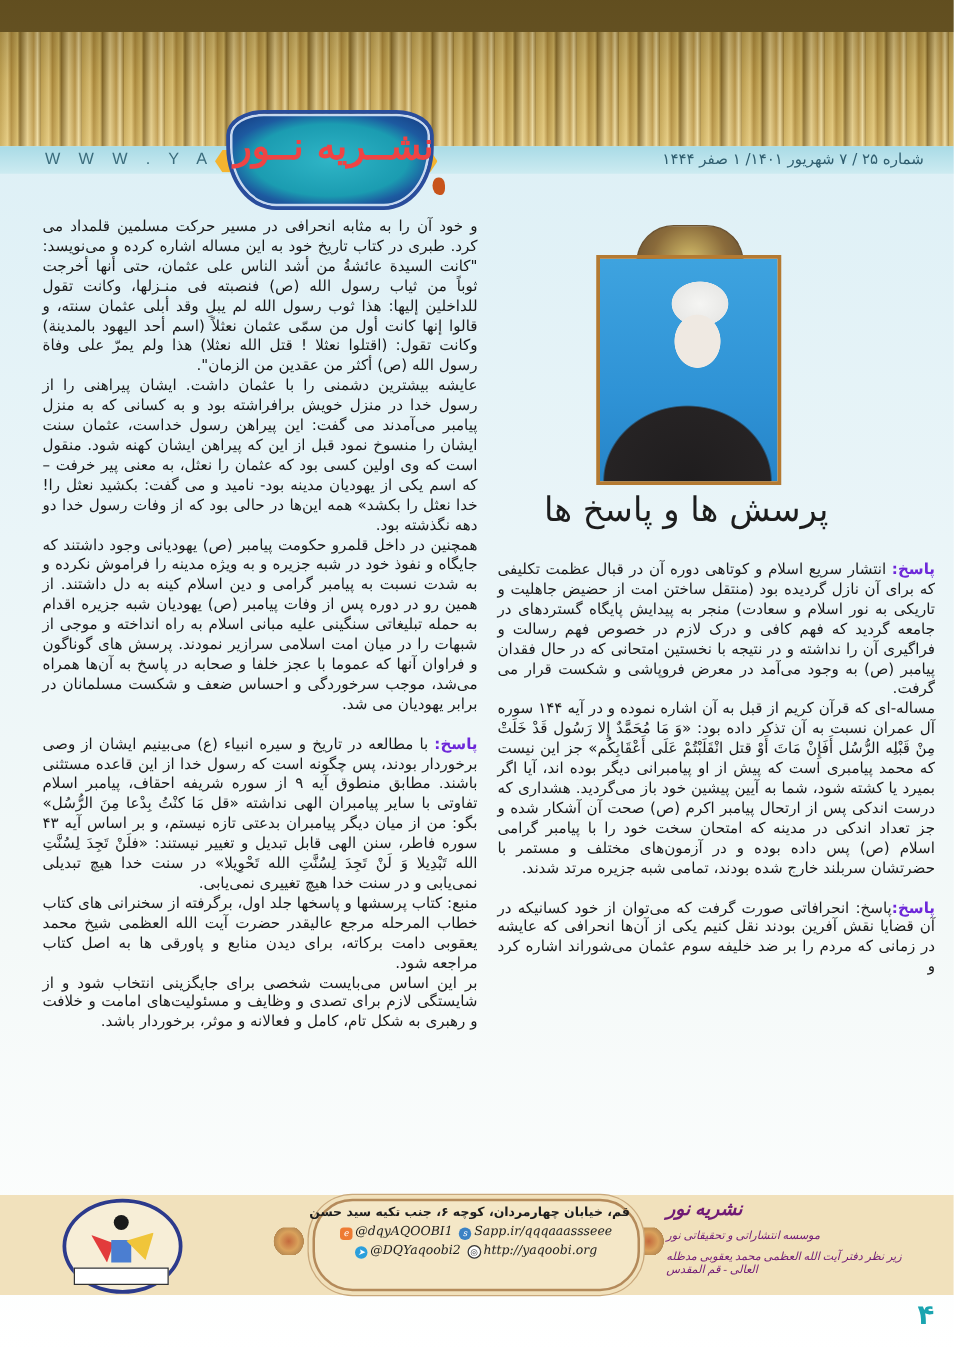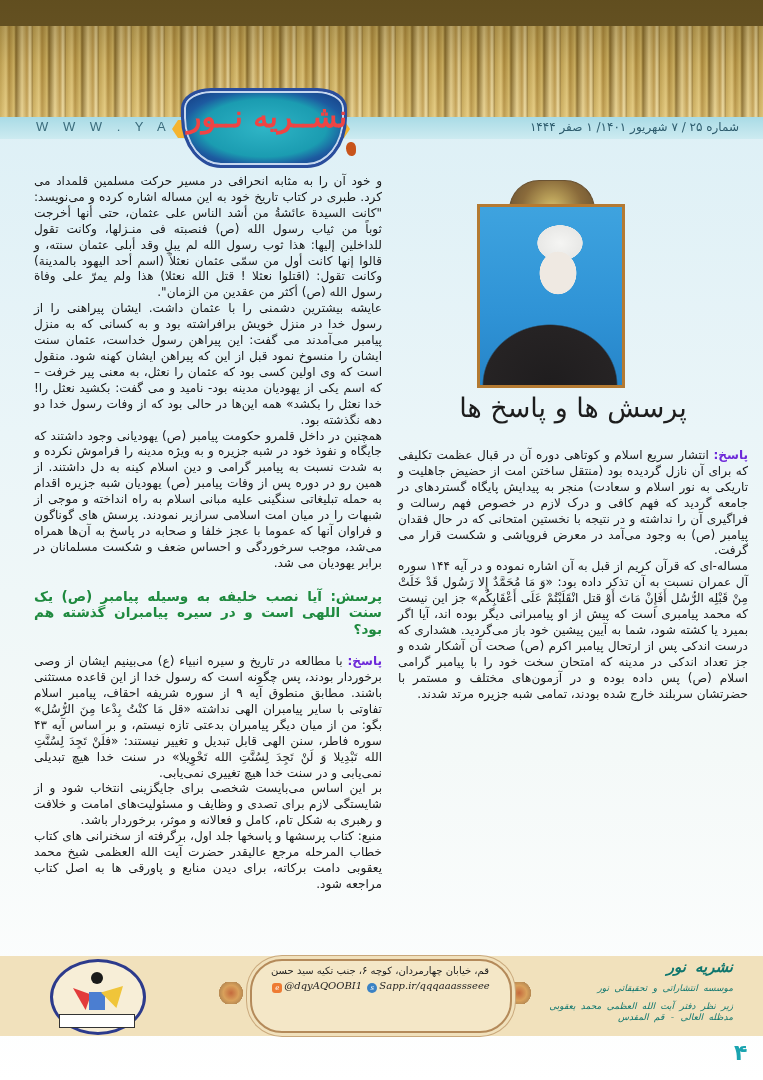--- a/index.html
+++ b/index.html
@@ -62,51 +62,51 @@
     .portrait {
       position: absolute; left: 0; top: 24px; width: 142px; height: 178px;
       border: 3px solid #b47a32;
       background:
         radial-gradient(ellipse 26px 30px at 78px 66px, #efe9e2 0%, #efe9e2 70%, transparent 72%),
         radial-gradient(ellipse 28px 22px at 80px 36px, #f5f5f3 0%, #e8e8e6 80%, transparent 82%),
         radial-gradient(ellipse 78px 70px at 70px 178px, #1f1d1e 0%, #262324 85%, transparent 87%),
         linear-gradient(180deg, #3ea3df 0%, #2f93d6 60%, #2684c8 100%);
     }
     .section-title {
-      position: absolute; left: 428px; top: 392px; width: 290px; text-align: center;
+      position: absolute; left: 404px; top: 392px; width: 290px; text-align: center;
       font-size: 27px; color: #1d1d1d; direction: rtl; font-family: "DejaVu Serif", serif;
     }
     .col { position: absolute; direction: rtl; text-align: justify; font-size: 12.1px; line-height: 15.9px; }
     .col.right { left: 398px; top: 448px; width: 350px; }
     .col.left { left: 34px; top: 174px; width: 348px; }
     .q { color: #1f8a3f; font-weight: bold; font-size: 13.6px; line-height: 16.5px; margin: 0 0 17px 0; }
     .p { margin: 0; }
     .lead { color: #6d28d9; font-weight: bold; }
     .gap { height: 16px; }
     
     .footer {
       position: absolute; left: 0; top: 956px; width: 763px; height: 80px;
       background: #f1e1bc;
     }
-    .org-block { position: absolute; right: 30px; top: 958px; width: 200px; text-align: right; direction: rtl;
-      color: #0f766e; font-family: Liberation Mono, monospace; }
+    .org-block { position: absolute; right: 30px; top: 958px; width: 200px; text-align: left; direction: rtl;
+      color: #701a75; font-family: Liberation Serif, serif; }
     .org-name { font-size: 15px; font-style: italic; font-weight: bold; }
     .org-sub { font-size: 9px; font-style: italic; margin-top: 6px; }
     .org-sub2 { font-size: 9px; font-style: italic; margin-top: 7px; }
     .contact-frame {
       position: absolute; left: 250px; top: 959px; width: 258px; height: 70px;
       border: 2px solid #b48a5a; border-radius: 32px; background: #f4e7c7;
       box-shadow: 0 0 0 3px #f1e1bc, 0 0 0 4px #c9a87b;
     }
     .ornament-l, .ornament-r { position: absolute; top: 982px; width: 26px; height: 22px;
       background: radial-gradient(circle, #c46a3d 0%, #d9a15b 45%, #b88a52 70%, transparent 72%); }
     .ornament-l { left: 218px; } .ornament-r { left: 506px; }
     .contact { position: absolute; left: 256px; top: 963px; width: 248px; text-align: center; font-size: 10px; color: #1d1d1d; }
     .contact .row { height: 15px; line-height: 15px; white-space: nowrap; }
-    .contact .addr { direction: rtl; font-weight: normal; }
+    .contact .addr { direction: rtl; font-weight: bold; }
     .contact .phone { direction: rtl; }
     .contact .social { font-family: "DejaVu Serif", serif; font-size: 10px; font-style: italic; }
     .sicon { display: inline-block; width: 10px; height: 10px; border-radius: 50%; vertical-align: -1px; margin: 0 2px; color: #fff;
       font-size: 7px; line-height: 10px; text-align: center; }
     .ic-eitaa { background: #ee7b33; border-radius: 3px; }
     .ic-soroush { background: #3b82c4; }
     .ic-telegram { background: #2b9fdc; }
     .ic-globe { background: #fff; border: 1px solid #333; color: #333; width: 9px; height: 9px; }
     .logo {
       position: absolute; left: 50px; top: 959px; width: 90px; height: 70px;
@@ -135,49 +135,53 @@
 <div class="portrait-wrap">
   <div class="ornament"></div>
   <div class="portrait"></div>
 </div>
 <div class="section-title">پرسش ها و پاسخ ها</div>
 
 <div class="col right">
   <p class="p"><span class="lead">پاسخ:</span><span> انتشار سریع اسلام و کوتاهی دوره آن در قبال عظمت تکلیفی که برای آن نازل گردیده بود (منتقل ساختن امت از حضیض جاهلیت و تاریکی به نور اسلام و سعادت) منجر به پیدایش پایگاه گستردهای در جامعه گردید که فهم کافی و درک لازم در خصوص فهم رسالت و فراگیری آن را نداشته و در نتیجه با نخستین امتحانی که در حال فقدان پیامبر (ص) به وجود می‌آمد در معرض فروپاشی و شکست قرار می گرفت.</span></p>
   <p class="p">مساله-ای که قرآن کریم از قبل به آن اشاره نموده و در آیه ۱۴۴ سوره آل عمران نسبت به آن تذکر داده بود: «وَ مَا مُحَمَّدٌ إِلا رَسُول قَدْ خَلَتْ مِنْ قَبْلِه الرُّسُل أَفَإِنْ مَاتَ أَوْ قتل انْقَلَبْتُمْ عَلَى أَعْقَابِكُم» جز این نیست که محمد پیامبری است که پیش از او پیامبرانی دیگر بوده اند، آیا اگر بمیرد یا کشته شود، شما به آیین پیشین خود باز می‌گردید. هشداری که درست اندکی پس از ارتحال پیامبر اکرم (ص) صحت آن آشکار شده و جز تعداد اندکی در مدینه که امتحان سخت خود را با پیامبر گرامی اسلام (ص) پس داده بوده و در آزمون‌های مختلف و مستمر با حضرتشان سربلند خارج شده بودند، تمامی شبه جزیره مرتد شدند.</p>
   <div class="gap"></div>
+  <p class="p"><span class="lead">پاسخ:</span><span>پاسخ: انحرافاتی صورت گرفت که می‌توان از خود کسانیکه در آن قضایا نقش آفرین بودند نقل کنیم یکی از آن‌ها انحرافی که عایشه در زمانی که مردم را بر ضد خلیفه سوم عثمان می‌شوراند اشاره کرد و</span></p>
 </div>
 
 <div class="col left">
   <p class="p">و خود آن را به مثابه انحرافی در مسیر حرکت مسلمین قلمداد می کرد. طبری در کتاب تاریخ خود به این مساله اشاره کرده و می‌نویسد: "کانت السیدة عائشةُ من أشد الناس علی عثمان، حتی أنها أخرجت ثوباً من ثیاب رسول الله (ص) فنصبته فی منـزلها، وکانت تقول للداخلین إلیها: هذا ثوب رسول الله لم یبلِ وقد أبلی عثمان سنته، و قالوا إنها کانت أول من سمّی عثمان نعثلاً (اسم أحد الیهود بالمدینة) وکانت تقول: (اقتلوا نعثلا ! قتل الله نعثلا) هذا ولم یمرّ علی وفاة رسول الله (ص) أکثر من عقدین من الزمان".</p>
   <p class="p">عایشه بیشترین دشمنی را با عثمان داشت. ایشان پیراهنی را از رسول خدا در منزل خویش برافراشته بود و به کسانی که به منزل پیامبر می‌آمدند می گفت: این پیراهن رسول خداست، عثمان سنت ایشان را منسوخ نمود قبل از این که پیراهن ایشان کهنه شود. منقول است که وی اولین کسی بود که عثمان را نعثل، به معنی پیر خرفت – که اسم یکی از یهودیان مدینه بود- نامید و می گفت: بکشید نعثل را! خدا نعثل را بکشد» همه این‌ها در حالی بود که از وفات رسول خدا دو دهه نگذشته بود.</p>
   <p class="p">همچنین در داخل قلمرو حکومت پیامبر (ص) یهودیانی وجود داشتند که جایگاه و نفوذ خود در شبه جزیره و به ویژه مدینه را فراموش نکرده و به شدت نسبت به پیامبر گرامی و دین اسلام کینه به دل داشتند. از همین رو در دوره پس از وفات پیامبر (ص) یهودیان شبه جزیره اقدام به حمله تبلیغاتی سنگینی علیه مبانی اسلام به راه انداخته و موجی از شبهات را در میان امت اسلامی سرازیر نمودند. پرسش های گوناگون و فراوان آنها که عموما با عجز خلفا و صحابه در پاسخ به آن‌ها همراه می‌شد، موجب سرخوردگی و احساس ضعف و شکست مسلمانان در برابر یهودیان می شد.</p>
   <div class="gap"></div>
-  <p class="q">پرسش: آیا نصب خلیفه به وسیله پیامبر (ص) یک سنت اللهی است و در سیره پیامبران گذشته هم بود؟</p>
   <p class="p"><span class="lead">پاسخ:</span><span> با مطالعه در تاریخ و سیره انبیاء (ع) می‌بینیم ایشان از وصی برخوردار بودند، پس چگونه است که رسول خدا از این قاعده مستثنی باشند. مطابق منطوق آیه ۹ از سوره شریفه احقاف، پیامبر اسلام تفاوتی با سایر پیامبران الهی نداشته «قل مَا کنْتُ بِدْعا مِنَ الرُّسُل» بگو: من از میان دیگر پیامبران بدعتی تازه نیستم، و بر اساس آیه ۴۳ سوره فاطر، سنن الهی قابل تبدیل و تغییر نیستند: «فلَنْ تَجِدَ لِسُنَّتِ الله تَبْدِیلا وَ لَنْ تَجِدَ لِسُنَّتِ الله تَحْوِیلا» در سنت خدا هیچ تبدیلی نمی‌یابی و در سنت خدا هیچ تغییری نمی‌یابی.</span></p>
+  <p class="p">منبع: کتاب پرسشها و پاسخها جلد اول، برگرفته از سخنرانی های کتاب خطاب المرحله مرجع عالیقدر حضرت آیت الله العظمی شیخ محمد یعقوبی دامت برکاته، برای دیدن منابع و پاورقی ها به اصل کتاب مراجعه شود.</p>
   <p class="p">بر این اساس می‌بایست شخصی برای جایگزینی انتخاب شود و از شایستگی لازم برای تصدی و وظایف و مسئولیت‌های امامت و خلافت و رهبری به شکل تام، کامل و فعالانه و موثر، برخوردار باشد.</p>
-  <p class="p">منبع: کتاب پرسشها و پاسخها جلد اول، برگرفته از سخنرانی های کتاب خطاب المرحله مرجع عالیقدر حضرت آیت الله العظمی شیخ محمد یعقوبی دامت برکاته، برای دیدن منابع و پاورقی ها به اصل کتاب مراجعه شود.</p>
 </div>
 
 <div class="footer"></div>
 <div class="logo">
   <div class="dot"></div>
     <div class="f1"></div>
     <div class="f3"></div>
     <div class="f2"></div>
     <div class="label"></div>
 </div>
 <div class="ornament-l"></div>
 <div class="ornament-r"></div>
 <div class="contact-frame"></div>
 <div class="contact">
   <div class="row addr">قم، خیابان چهارمردان، کوچه ۶، جنب تکیه سید حسن</div>
   <div class="row social">
     <span class="sicon ic-eitaa">e</span><span>@dqyAQOOBI1</span>
     <span class="sicon ic-soroush">s</span><span>Sapp.ir/qqqaaassseee</span>
   </div>
+  <div class="row social">
+    <span class="sicon ic-telegram">➤</span><span>@DQYaqoobi2</span>
+    <span class="sicon ic-globe">◎</span><span>http://yaqoobi.org</span>
+  </div>
 </div>
 <div class="org-block">
   <div class="org-name">نشریه نور</div>
   <div class="org-sub">موسسه انتشاراتی و تحقیقاتی نور</div>
   <div class="org-sub2">زیر نظر دفتر آیت الله العظمی محمد یعقوبی  مدظله العالی - قم المقدس</div>
 </div>
 <div class="page-number">۴</div>
 
 </body></html>

